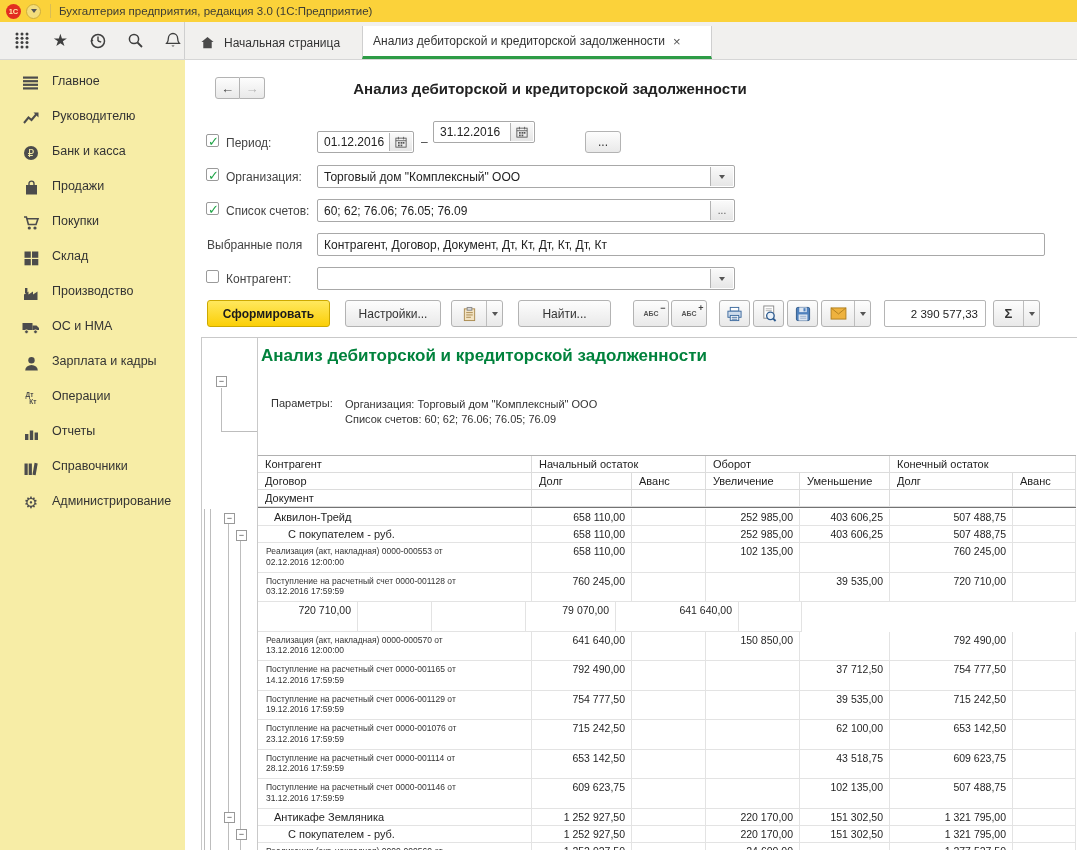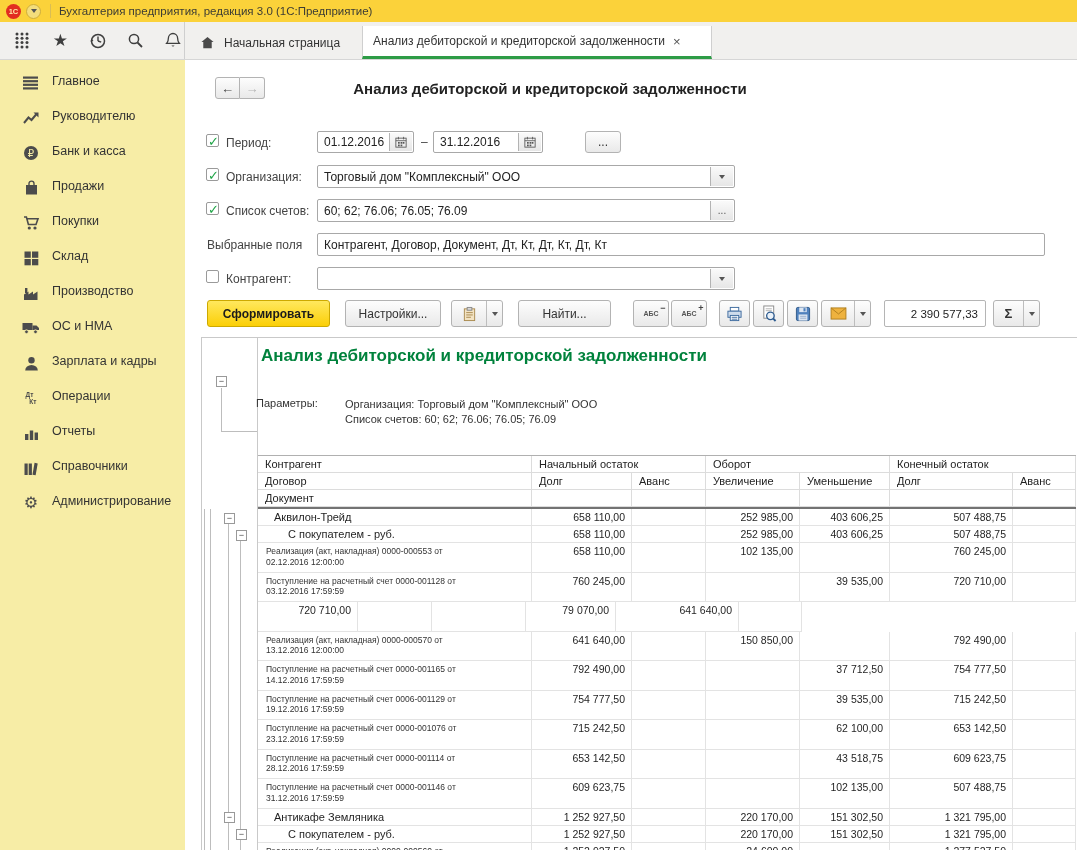--- a/index.html
+++ b/index.html
@@ -55,26 +55,26 @@
   .split-main{flex:1;display:flex;align-items:center;justify-content:center}
   .split-dd{width:15px;border-left:1px solid #bdbdbd;display:flex;align-items:center;justify-content:center}
   .abcbox{position:relative;font-size:7px;font-weight:bold;color:#555;letter-spacing:0}
   .abcbadge{position:absolute;top:-7px;right:-7px;font-size:9px;font-weight:bold;color:#444}
   .totalfield{border:1px solid #b5b5b5;border-radius:2px;background:#fff;font-size:11.5px;color:#222;
               display:flex;align-items:center;justify-content:flex-end;padding-right:7px;box-sizing:border-box}
   .sigma{font-size:13px;font-weight:bold;color:#333}
   
   .rline{background:#c9c9c9}
   .report-title{left:261px;top:346px;font-size:17px;font-weight:bold;color:#00823c}
-  .params-label{left:256px;top:397px;font-size:11px;color:#333}
+  .params-label{left:271px;top:397px;font-size:11px;color:#333}
   .params{left:345px;top:397px;font-size:11px;color:#333;line-height:15px}
   .expbox{width:11px;height:11px;border:1px solid #999;background:#fff;box-sizing:border-box;
           font-size:9px;line-height:8px;color:#444;text-align:center}
   .treeline{background:#bdbdbd}
-  .thead{left:258px;top:455px;width:818px;border-top:1px solid #b0b0b0;border-bottom:3px solid #737373;box-sizing:border-box;background:#fff}
+  .thead{left:258px;top:455px;width:818px;border-top:1px solid #b0b0b0;border-bottom:1px solid #737373;box-sizing:border-box;background:#fff}
   .hrow{height:17px;display:flex}
   .hc{font-size:11px;color:#222;padding-left:7px;box-sizing:border-box;display:flex;align-items:center;
       border-right:1px solid #dcdcdc;border-bottom:1px solid #dcdcdc;overflow:hidden;white-space:nowrap}
   .w0{width:274px}.w1{width:100px}.w2{width:74px}.w3{width:94px}.w4{width:90px}.w5{width:123px}.w6{width:63px}
   .wg0{width:174px}.wg1{width:184px}.wg2{width:186px}
   .tbody{left:258px;top:509px;width:818px;height:341px;overflow:hidden;background:#fff}
   .trow{display:flex}
   .trow.group{height:17px}
   .trow.detail{height:29.5px}
   .tc{box-sizing:border-box;border-right:1px solid #e3e3e3;border-bottom:1px solid #e3e3e3;overflow:hidden}
@@ -306,21 +306,21 @@
           <line x1="10" y1="1" x2="10" y2="4" stroke="#555"></line>
           <rect x="3.5" y="7" width="2" height="2" fill="#555"></rect>
           <rect x="6.5" y="7" width="2" height="2" fill="#555"></rect>
           <rect x="9" y="7" width="2" height="2" fill="#555"></rect>
           <rect x="3.5" y="10" width="2" height="2" fill="#555"></rect>
           <rect x="6.5" y="10" width="2" height="2" fill="#555"></rect>
         </svg>
     </span>
   </div>
   <div class="abs flabel" style="left:421px;top:135px">–</div>
-  <div class="field" style="left:433px;top:131px;width:110px;height:22px">
+  <div class="field" style="left:433px;top:121px;width:102px;height:22px">
     <span>31.12.2016</span>
     <span class="innerbtn">
       <svg width="12" height="12" viewBox="0 0 14 14">
           <rect x="1" y="2.5" width="12" height="10.5" fill="none" stroke="#555"></rect>
           <line x1="1" y1="5.5" x2="13" y2="5.5" stroke="#555"></line>
           <line x1="4" y1="1" x2="4" y2="4" stroke="#555"></line>
           <line x1="10" y1="1" x2="10" y2="4" stroke="#555"></line>
           <rect x="3.5" y="7" width="2" height="2" fill="#555"></rect>
           <rect x="6.5" y="7" width="2" height="2" fill="#555"></rect>
           <rect x="9" y="7" width="2" height="2" fill="#555"></rect>

